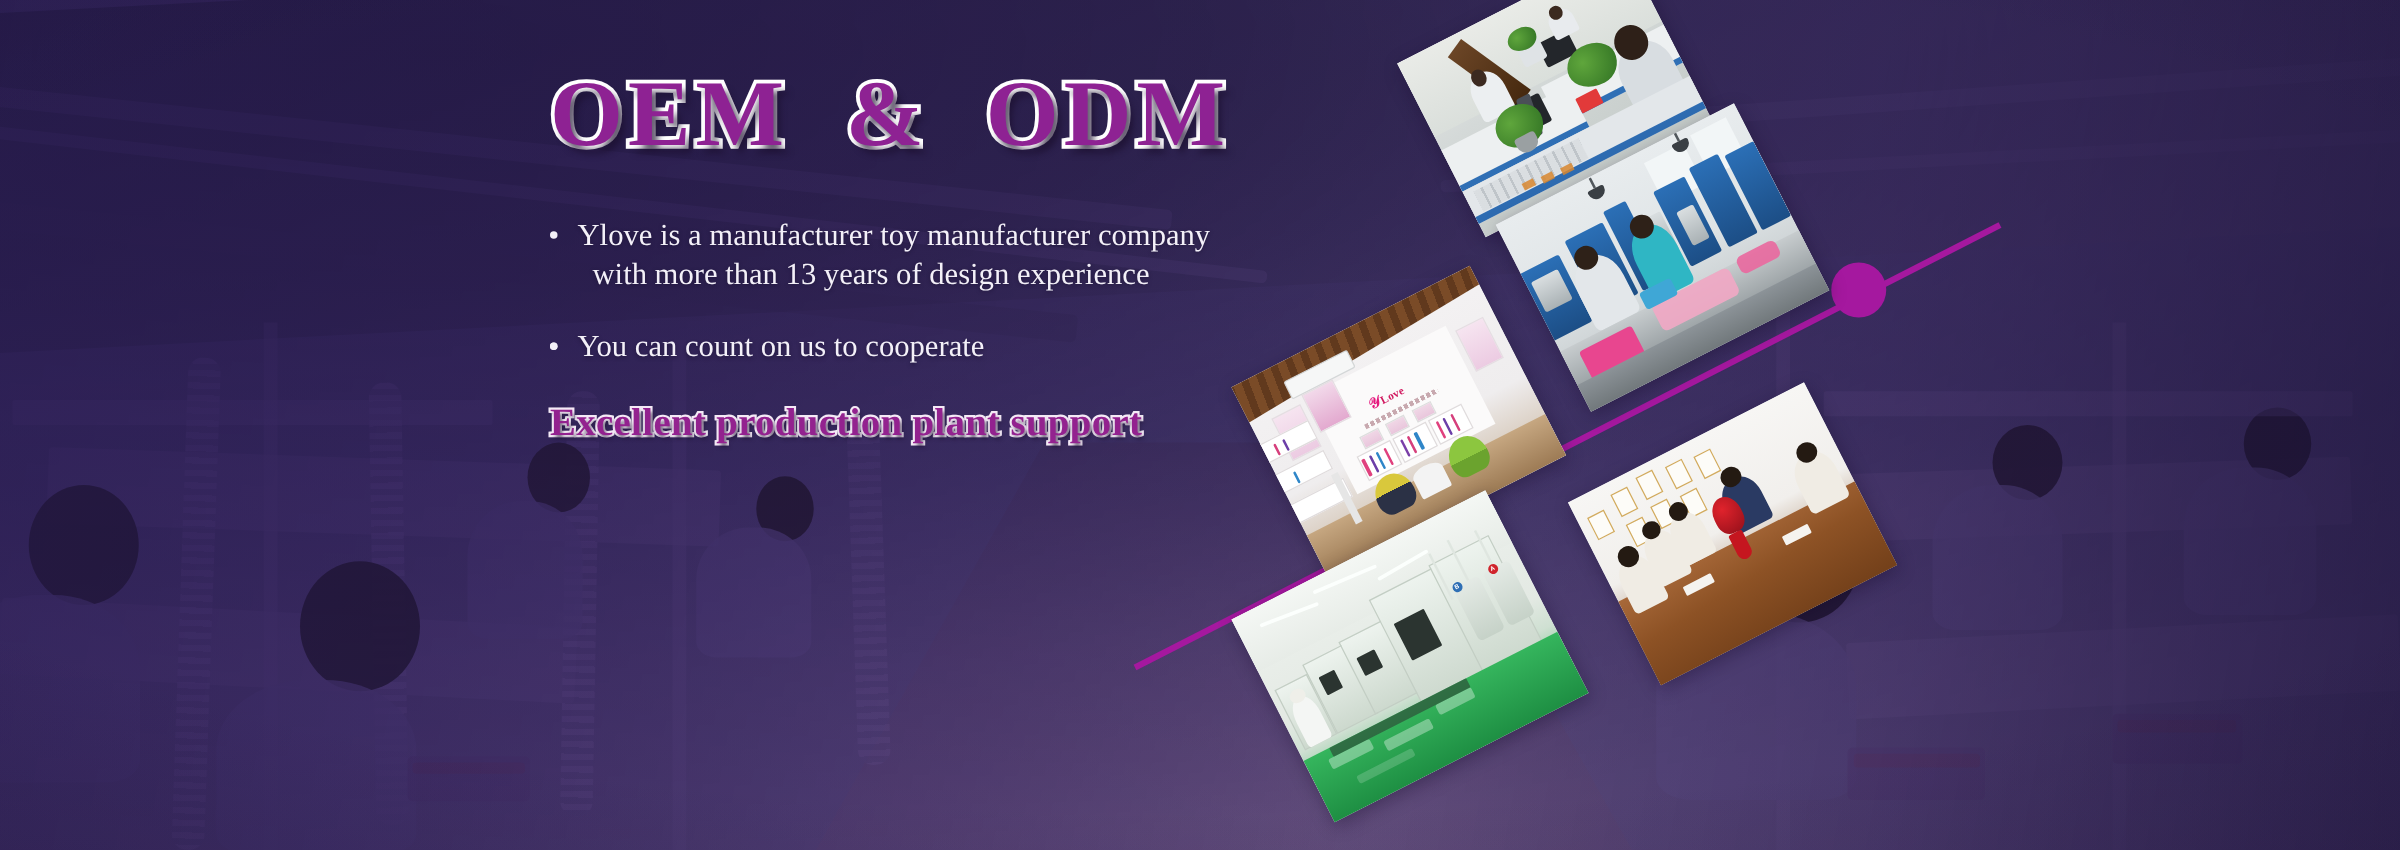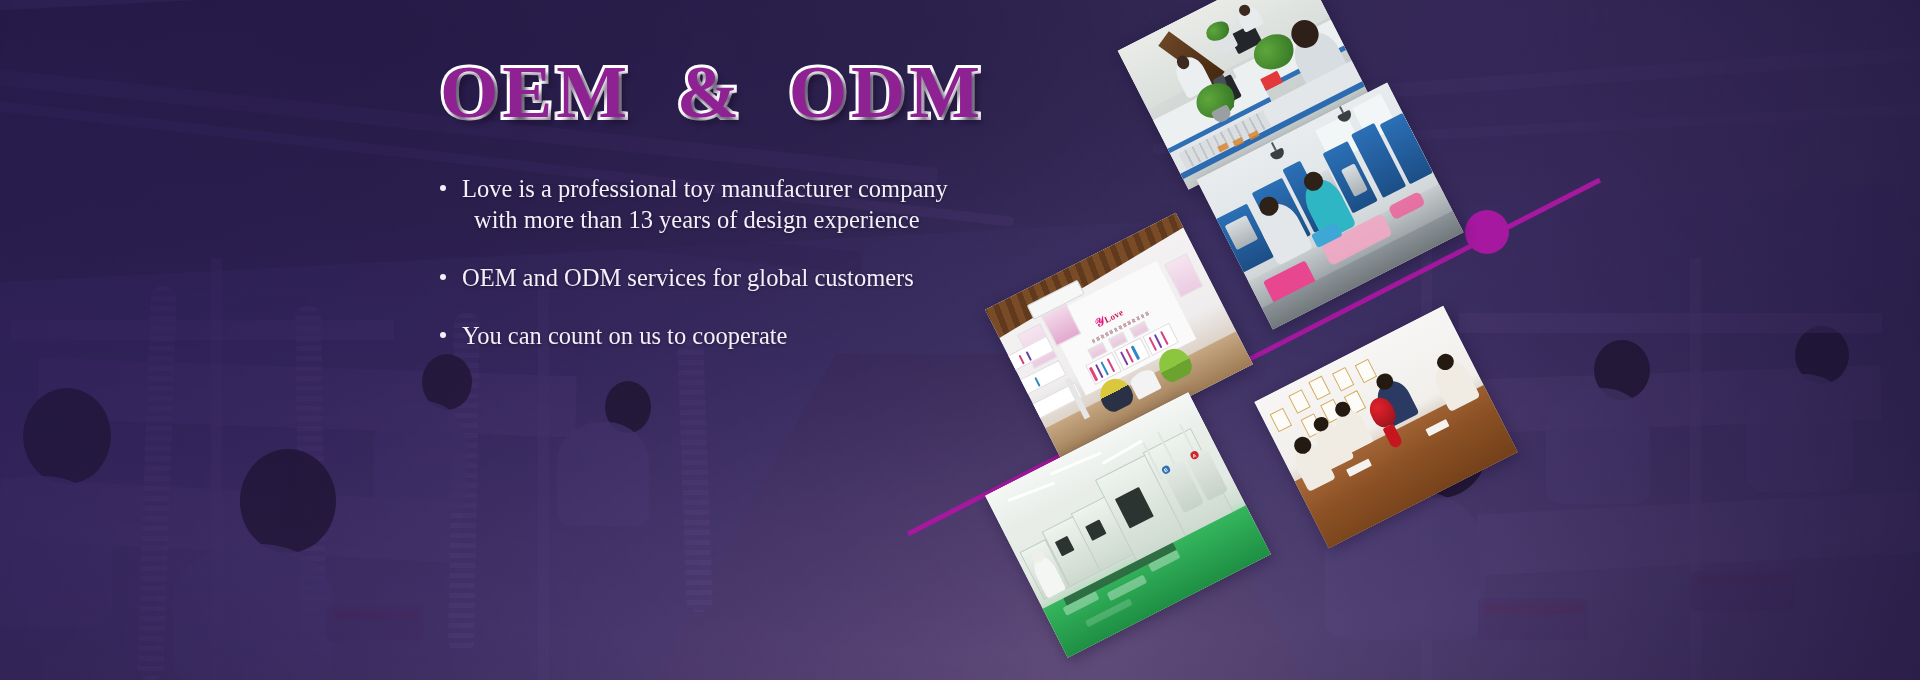--- a/index.html
+++ b/index.html
@@ -455,30 +455,30 @@
   </div>
 
   <div class="copy">
 
     <div class="headline">OEM  &amp;  ODM</div>
 
     <div class="bullets">
 
       <div class="bullet">
         <span class="dot"></span>
-        <span>Love is a professional toy manufacturer company</span>
+        <span>Ylove is a manufacturer toy manufacturer company</span>
         <span class="l2">with more than 13 years of design experience</span>
       </div>
 
       <div class="bullet">
         <span class="dot"></span>
-        <span>OEM and ODM services for global customers</span>
       </div>
 
       <div class="bullet">
         <span class="dot"></span>
         <span>You can count on us to cooperate</span>
       </div>
     </div>
 
+    <div class="tagline">Excellent production plant support</div>
   </div>
 
 </div>
 
 </body></html>

